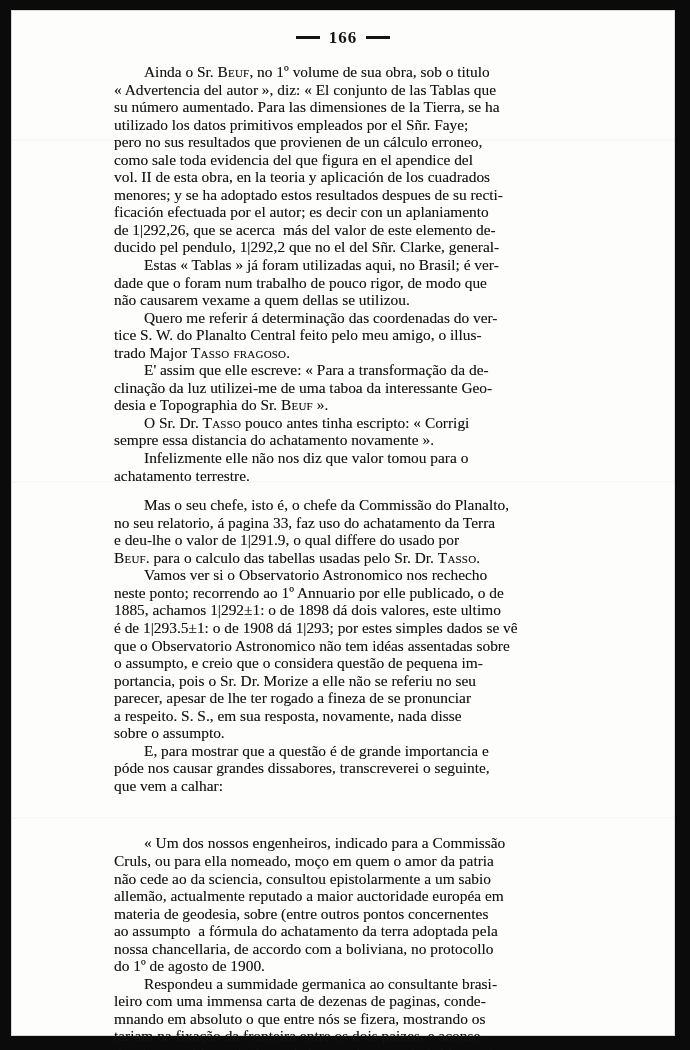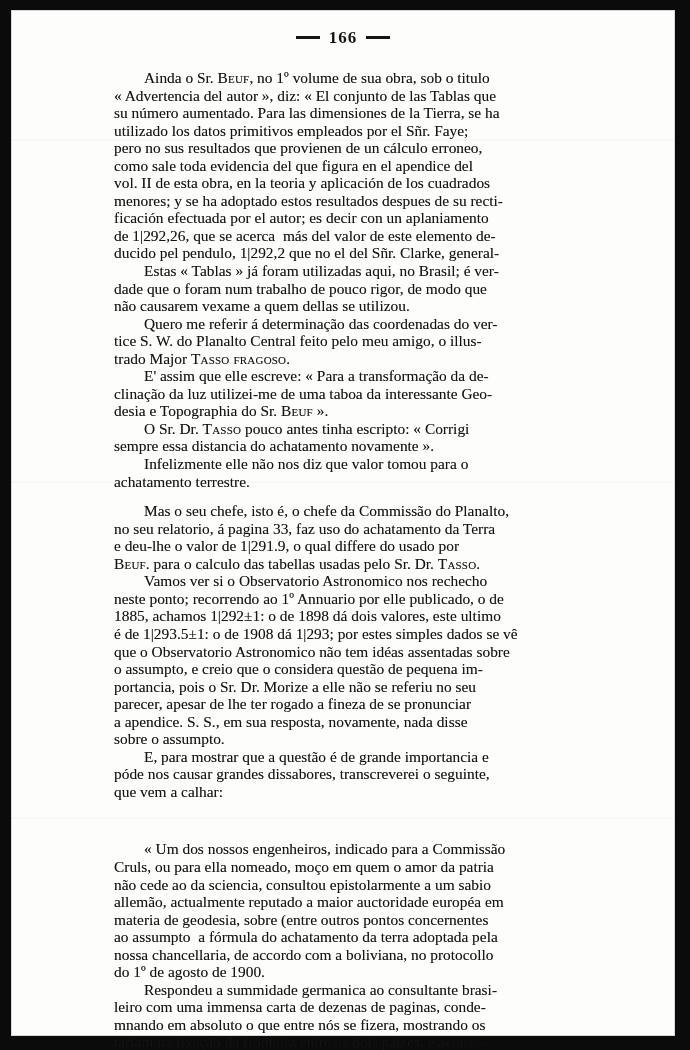--- a/index.html
+++ b/index.html
@@ -139,21 +139,21 @@
 
   <div class="page-inner">
 
     <div class="folio">
       <span class="rule"></span><span class="num">166</span><span class="rule"></span>
     </div>
 
     <div class="textblock">
 
       <p class="para">
-        <span class="line" style="padding-left: 30px; margin-top: 6px;">Ainda o Sr. <span class="sc">Beuf</span>, no 1º volume de sua obra, sob o titulo</span>
+        <span class="line" style="padding-left: 30px;">Ainda o Sr. <span class="sc">Beuf</span>, no 1º volume de sua obra, sob o titulo</span>
         <span class="line">« Advertencia del autor », diz: « El conjunto de las Tablas que</span>
         <span class="line">su número aumentado. Para las dimensiones de la Tierra, se ha</span>
         <span class="line">utilizado los datos primitivos empleados por el Sñr. Faye;</span>
         <span class="line">pero no sus resultados que provienen de un cálculo erroneo,</span>
         <span class="line">como sale toda evidencia del que figura en el apendice del</span>
         <span class="line">vol. II de esta obra, en la teoria y aplicación de los cuadrados</span>
         <span class="line">menores; y se ha adoptado estos resultados despues de su recti-</span>
         <span class="line">ficación efectuada por el autor; es decir con un aplaniamento</span>
         <span class="line">de 1|292,26, que se acerca  más del valor de este elemento de-</span>
         <span class="line">ducido pel pendulo, 1|292,2 que no el del Sñr. Clarke, general-</span>
@@ -196,21 +196,21 @@
 
       <p class="para">
         <span class="line" style="padding-left: 30px;">Vamos ver si o Observatorio Astronomico nos rechecho</span>
         <span class="line">neste ponto; recorrendo ao 1º Annuario por elle publicado, o de</span>
         <span class="line">1885, achamos 1|292±1: o de 1898 dá dois valores, este ultimo</span>
         <span class="line">é de 1|293.5±1: o de 1908 dá 1|293; por estes simples dados se vê</span>
         <span class="line">que o Observatorio Astronomico não tem idéas assentadas sobre</span>
         <span class="line">o assumpto, e creio que o considera questão de pequena im-</span>
         <span class="line">portancia, pois o Sr. Dr. Morize a elle não se referiu no seu</span>
         <span class="line">parecer, apesar de lhe ter rogado a fineza de se pronunciar</span>
-        <span class="line">a apendice. S. S., em sua resposta, novamente, nada disse</span>
+        <span class="line">a respeito. S. S., em sua resposta, novamente, nada disse</span>
         <span class="line">sobre o assumpto.</span>
       </p>
 
       <p class="para">
         <span class="line" style="padding-left: 30px;">E, para mostrar que a questão é de grande importancia e</span>
         <span class="line">póde nos causar grandes dissabores, transcreverei o seguinte,</span>
         <span class="line">que vem a calhar:</span>
       </p>
 
       <p class="para">

